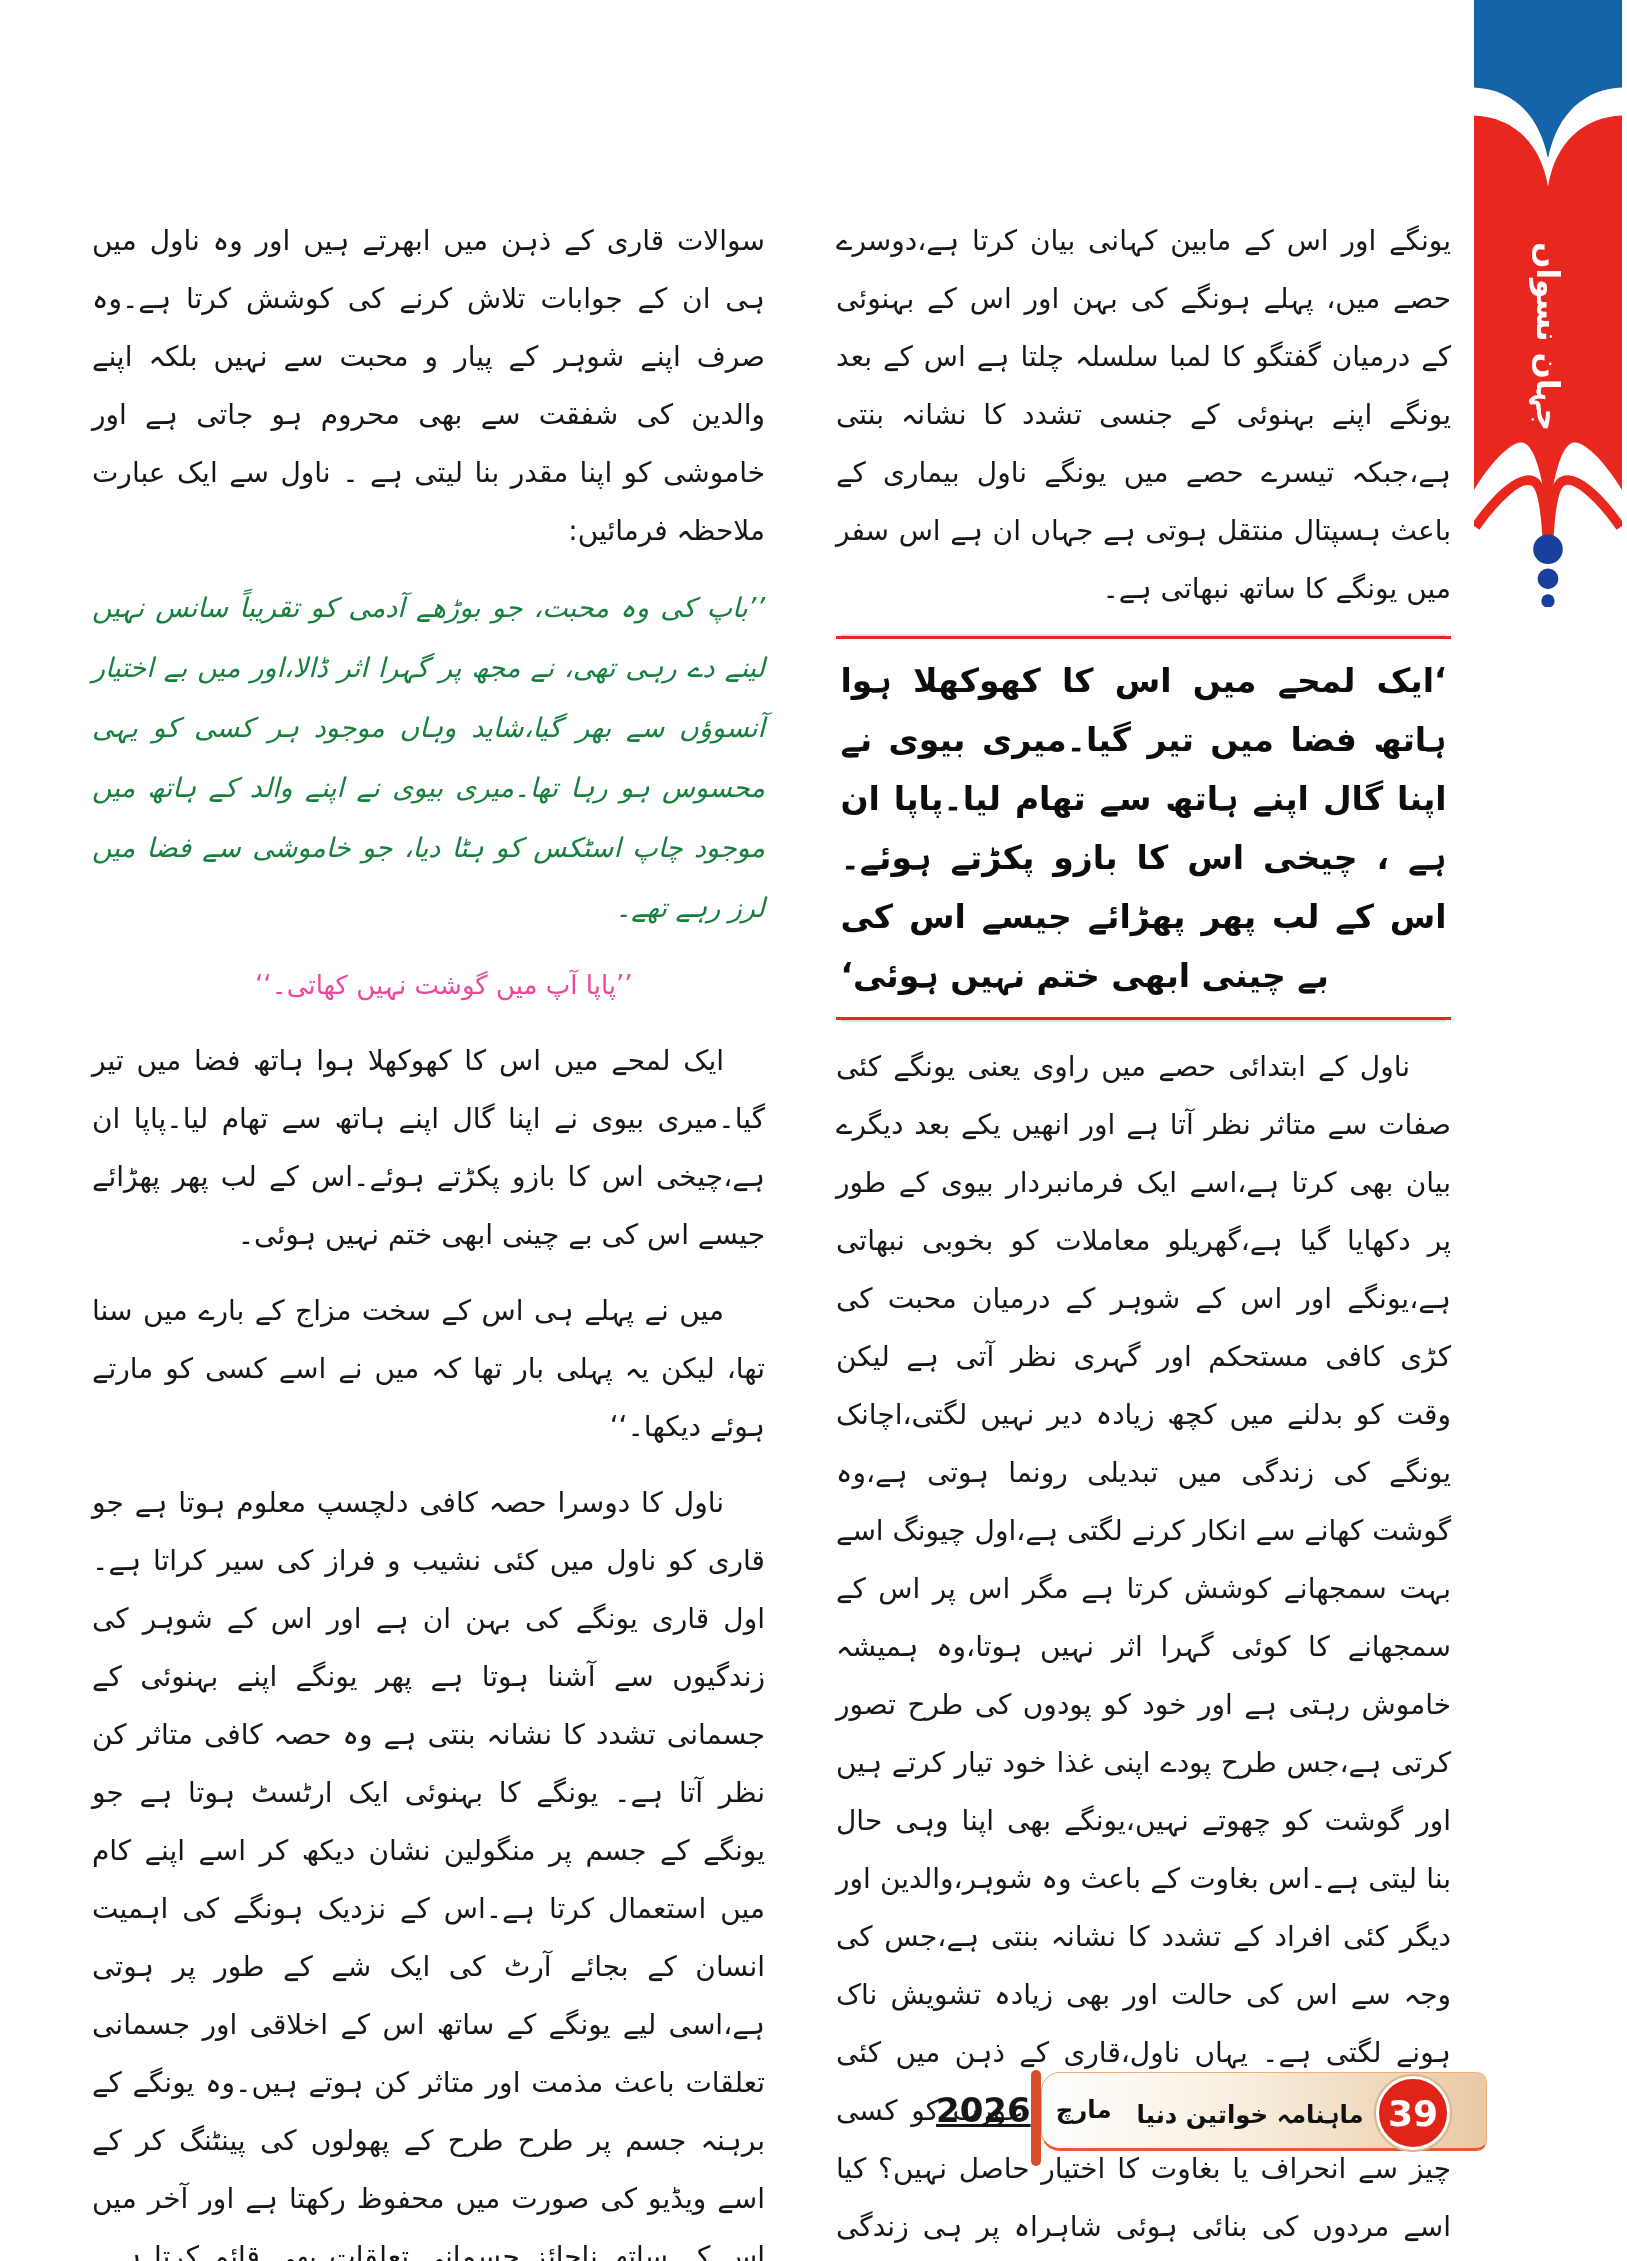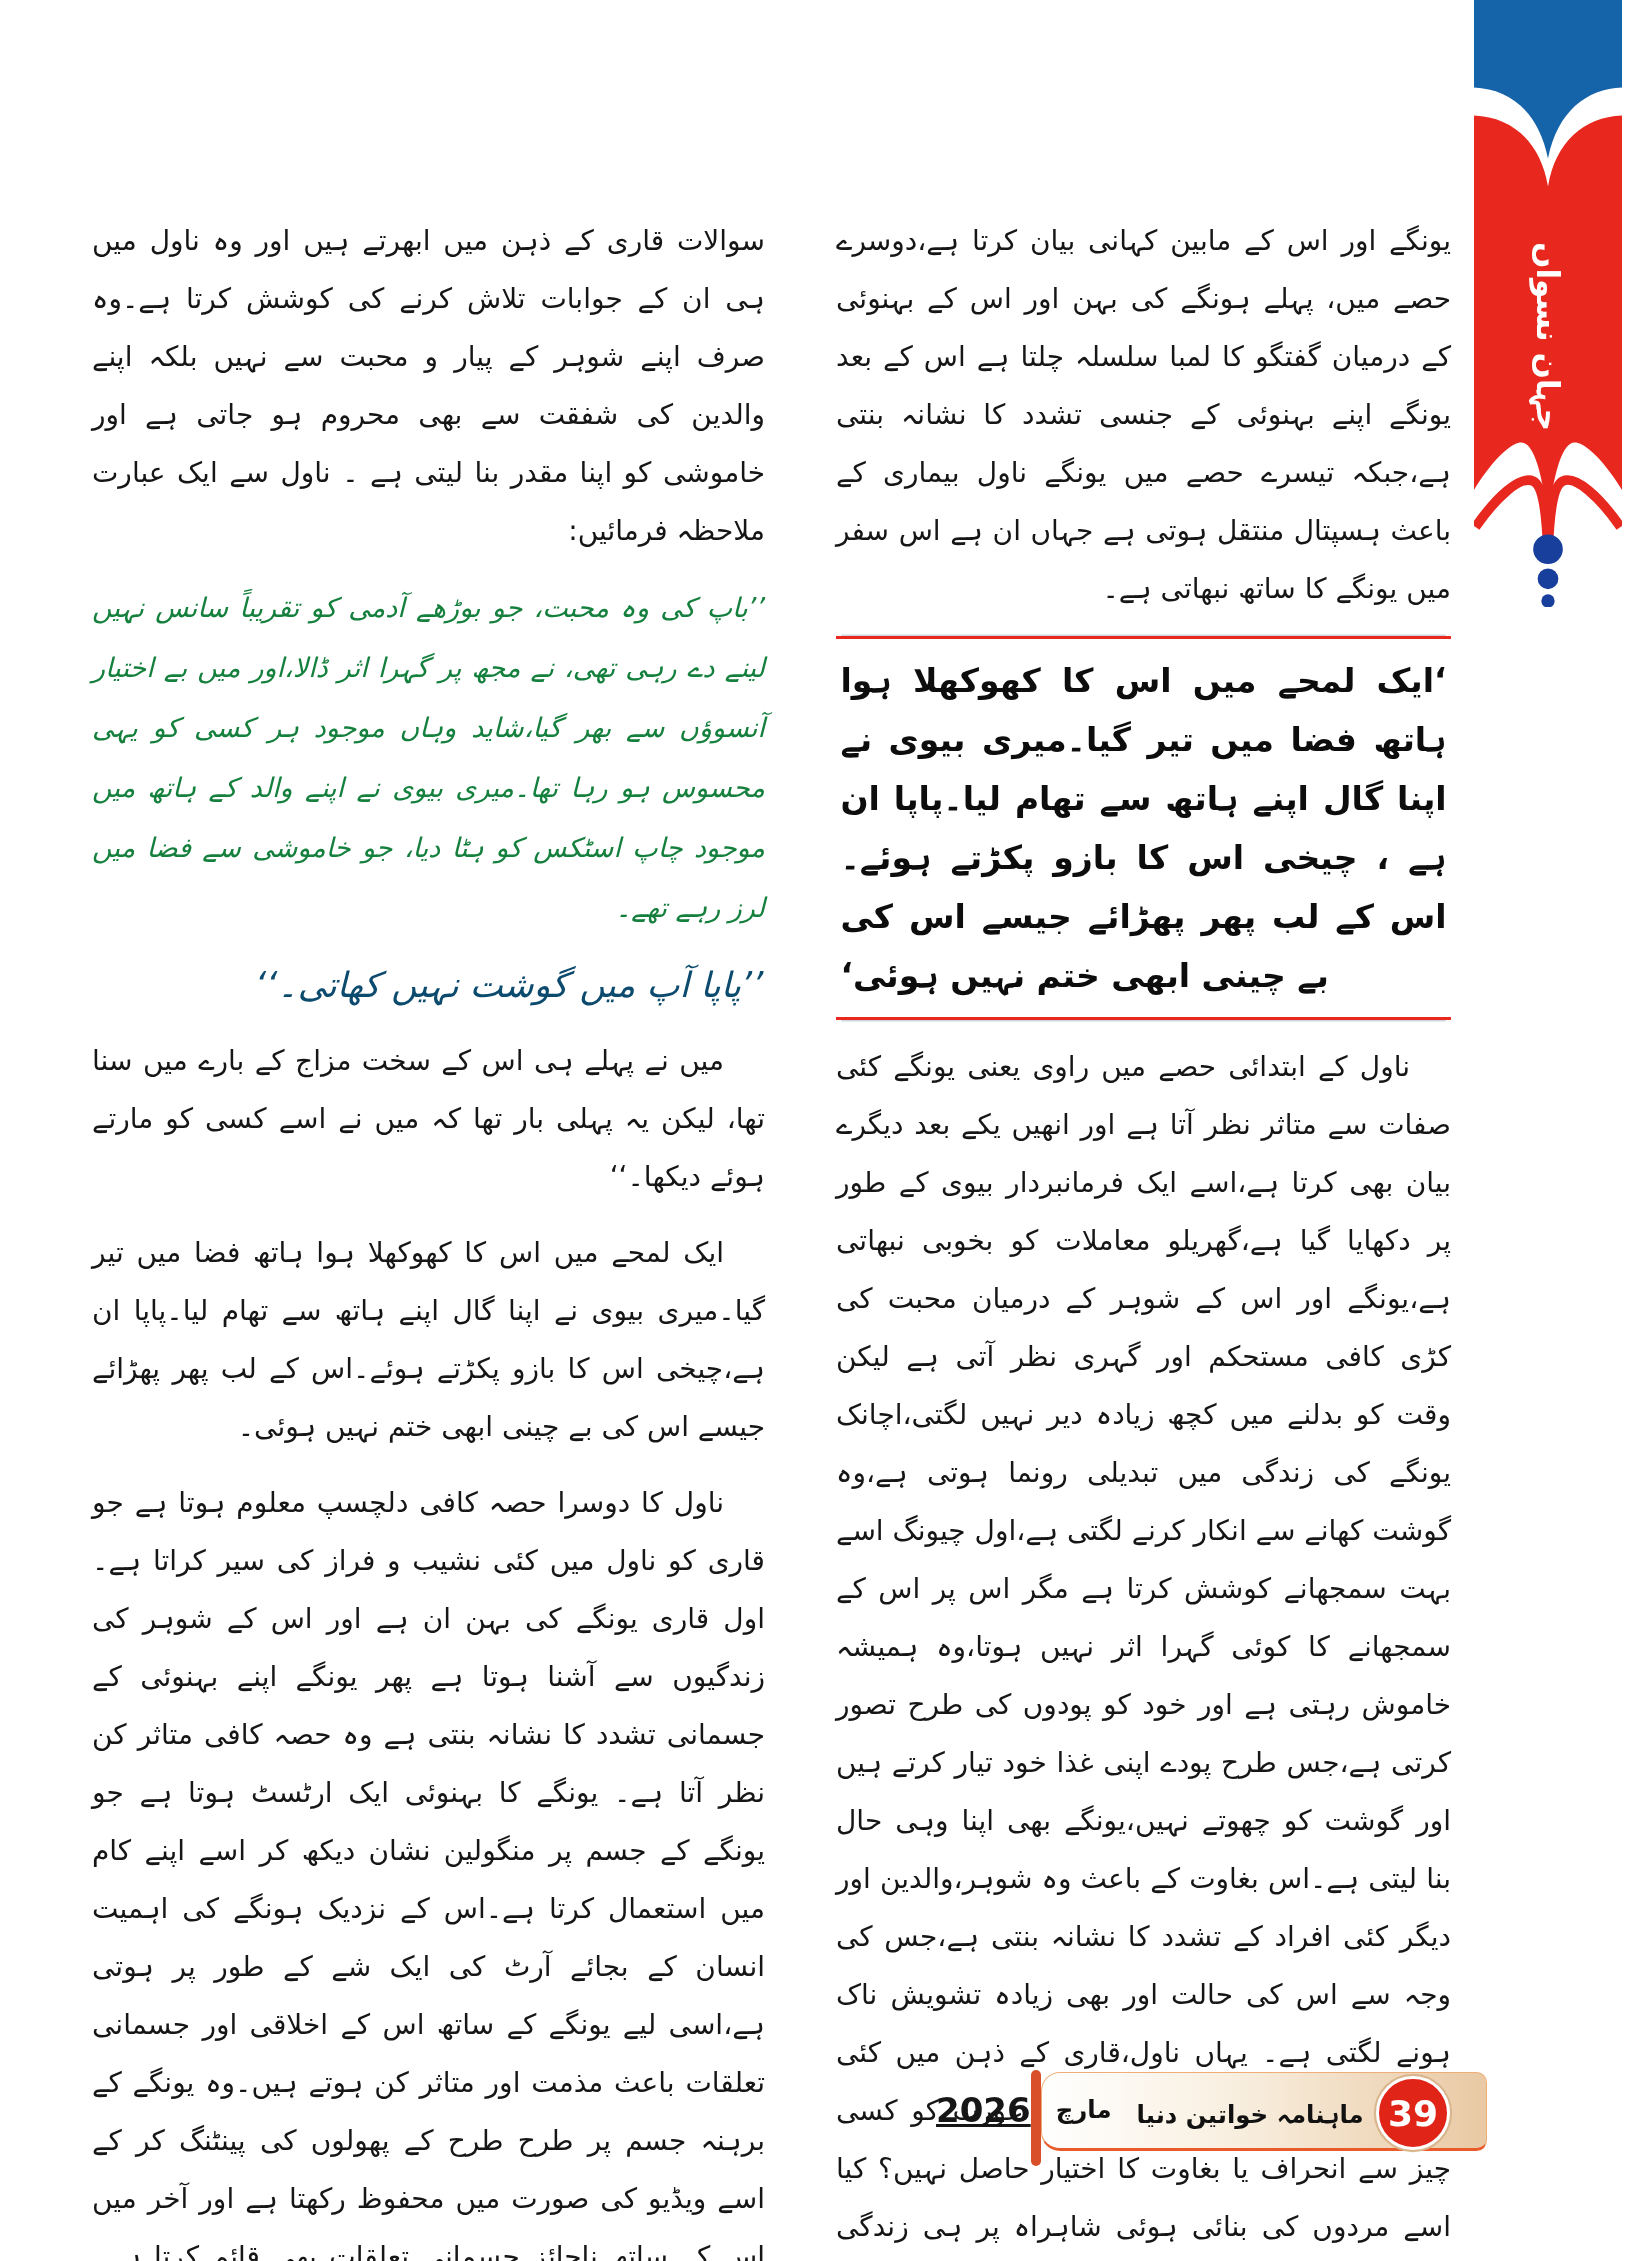--- a/index.html
+++ b/index.html
@@ -29,22 +29,22 @@
   }
   .col-left{ left:74px;  top:194px; width:709px;  }
   .col-right{ left:818px; top:194px; width:651px; }
   .col p{ margin:18px; }
   .indent{ text-indent:41px; }
   .quote-block{
     font-style:italic; font-size:27px; line-height:60px;
     margin:0 16.3px 0 7.4px; color:#15803d;
   }
   .quote-line{
-    font-style:italic; font-size:35px; line-height:58px;
-    padding-left:163px; text-align:left; color:#0c4a6e;
+    font-size:26px; line-height:58px;
+    padding-left:163px; text-align:left; color:#ec4899;
   }
   .pull-quote{
     margin:21px 0; padding:12px 4.4px;
     border-top:3.7px solid #e8291c; border-bottom:3.7px solid #e8291c;
     box-shadow:0 -6.7px 0 -5.2px #ccd6e4, 0 6.7px 0 -5.2px #ccd6e4;
     font-weight:bold; font-size:33px; line-height:59px;
     text-align:justify; text-align-last:left; color:#0d0d0d;
   }
   
   .footer-stripe{
@@ -94,22 +94,22 @@
       <circle cx="100" cy="782" r="14" fill="#173f9b"></circle>
       <circle cx="100" cy="812" r="9" fill="#173f9b"></circle>
     </svg>
     <div class="masthead-label">جہان نسواں</div>
   </div>
 
   <div class="col col-left">
     <p>سوالات قاری کے ذہن میں ابھرتے ہیں اور وہ ناول میں ہی ان کے جوابات تلاش کرنے کی کوشش کرتا ہے۔وہ صرف اپنے شوہر کے پیار و محبت سے نہیں بلکہ اپنے والدین کی شفقت سے بھی محروم ہو جاتی ہے اور خاموشی کو اپنا مقدر بنا لیتی ہے ۔ ناول سے ایک عبارت ملاحظہ فرمائیں:</p>
     <p class="quote-block">’’باپ کی وہ محبت، جو بوڑھے آدمی کو تقریباً سانس نہیں لینے دے رہی تھی، نے مجھ پر گہرا اثر ڈالا،اور میں بے اختیار آنسوؤں سے بھر گیا،شاید وہاں موجود ہر کسی کو یہی محسوس ہو رہا تھا۔میری بیوی نے اپنے والد کے ہاتھ میں موجود چاپ اسٹکس کو ہٹا دیا، جو خاموشی سے فضا میں لرز رہے تھے۔</p>
     <p class="quote-line">’’پاپا آپ میں گوشت نہیں کھاتی۔‘‘</p>
+    <p class="indent">ایک لمحے میں اس کا کھوکھلا ہوا ہاتھ فضا میں تیر گیا۔میری بیوی نے اپنا گال اپنے ہاتھ سے تھام لیا۔پاپا ان ہے،چیخی اس کا بازو پکڑتے ہوئے۔اس کے لب پھر پھڑائے جیسے اس کی بے چینی ابھی ختم نہیں ہوئی۔</p>
     <p class="indent">میں نے پہلے ہی اس کے سخت مزاج کے بارے میں سنا تھا، لیکن یہ پہلی بار تھا کہ میں نے اسے کسی کو مارتے ہوئے دیکھا۔‘‘</p>
-    <p class="indent">ایک لمحے میں اس کا کھوکھلا ہوا ہاتھ فضا میں تیر گیا۔میری بیوی نے اپنا گال اپنے ہاتھ سے تھام لیا۔پاپا ان ہے،چیخی اس کا بازو پکڑتے ہوئے۔اس کے لب پھر پھڑائے جیسے اس کی بے چینی ابھی ختم نہیں ہوئی۔</p>
     <p class="indent">ناول کا دوسرا حصہ کافی دلچسپ معلوم ہوتا ہے جو قاری کو ناول میں کئی نشیب و فراز کی سیر کراتا ہے۔اول قاری یونگے کی بہن ان ہے اور اس کے شوہر کی زندگیوں سے آشنا ہوتا ہے پھر یونگے اپنے بہنوئی کے جسمانی تشدد کا نشانہ بنتی ہے وہ حصہ کافی متاثر کن نظر آتا ہے۔ یونگے کا بہنوئی ایک ارٹسٹ ہوتا ہے جو یونگے کے جسم پر منگولین نشان دیکھ کر اسے اپنے کام میں استعمال کرتا ہے۔اس کے نزدیک ہونگے کی اہمیت انسان کے بجائے آرٹ کی ایک شے کے طور پر ہوتی ہے،اسی لیے یونگے کے ساتھ اس کے اخلاقی اور جسمانی تعلقات باعث مذمت اور متاثر کن ہوتے ہیں۔وہ یونگے کے برہنہ جسم پر طرح طرح کے پھولوں کی پینٹنگ کر کے اسے ویڈیو کی صورت میں محفوظ رکھتا ہے اور آخر میں اس کے ساتھ ناجائز جسمانی تعلقات بھی قائم کرتا ہے۔جبکہ یونگے کی بہن ان ہے ایک</p>
   </div>
 
   <div class="col col-right">
     <p>یونگے اور اس کے مابین کہانی بیان کرتا ہے،دوسرے حصے میں، پہلے ہونگے کی بہن اور اس کے بہنوئی کے درمیان گفتگو کا لمبا سلسلہ چلتا ہے اس کے بعد یونگے اپنے بہنوئی کے جنسی تشدد کا نشانہ بنتی ہے،جبکہ تیسرے حصے میں یونگے ناول بیماری کے باعث ہسپتال منتقل ہوتی ہے جہاں ان ہے اس سفر میں یونگے کا ساتھ نبھاتی ہے۔</p>
     <p class="pull-quote">‘ایک لمحے میں اس کا کھوکھلا ہوا ہاتھ فضا میں تیر گیا۔میری بیوی نے اپنا گال اپنے ہاتھ سے تھام لیا۔پاپا ان ہے ، چیخی اس کا بازو پکڑتے ہوئے۔اس کے لب پھر پھڑائے جیسے اس کی بے چینی ابھی ختم نہیں ہوئی‘</p>
     <p class="indent">ناول کے ابتدائی حصے میں راوی یعنی یونگے کئی صفات سے متاثر نظر آتا ہے اور انھیں یکے بعد دیگرے بیان بھی کرتا ہے،اسے ایک فرمانبردار بیوی کے طور پر دکھایا گیا ہے،گھریلو معاملات کو بخوبی نبھاتی ہے،یونگے اور اس کے شوہر کے درمیان محبت کی کڑی کافی مستحکم اور گہری نظر آتی ہے لیکن وقت کو بدلنے میں کچھ زیادہ دیر نہیں لگتی،اچانک یونگے کی زندگی میں تبدیلی رونما ہوتی ہے،وہ گوشت کھانے سے انکار کرنے لگتی ہے،اول چیونگ اسے بہت سمجھانے کوشش کرتا ہے مگر اس پر اس کے سمجھانے کا کوئی گہرا اثر نہیں ہوتا،وہ ہمیشہ خاموش رہتی ہے اور خود کو پودوں کی طرح تصور کرتی ہے،جس طرح پودے اپنی غذا خود تیار کرتے ہیں اور گوشت کو چھوتے نہیں،یونگے بھی اپنا وہی حال بنا لیتی ہے۔اس بغاوت کے باعث وہ شوہر،والدین اور دیگر کئی افراد کے تشدد کا نشانہ بنتی ہے،جس کی وجہ سے اس کی حالت اور بھی زیادہ تشویش ناک ہونے لگتی ہے۔ یہاں ناول،قاری کے ذہن میں کئی سوالات کو جنم دیتا ہے جیسے،،کیا عورت کو کسی چیز سے انحراف یا بغاوت کا اختیار حاصل نہیں؟ کیا اسے مردوں کی بنائی ہوئی شاہراہ پر ہی زندگی گزارنی ہے؟اس کے اپنے وجود کی کوئی اہمیت نہیں؟ کیا اسے محض جنسی خواہشات کی تکمیل اور گھریلو کام کاج کے لیے پیدا کیا گیا ہے؟اس طرح کے اور بھی کئی</p>
   </div>
 
   <div class="footer-stripe"></div>

